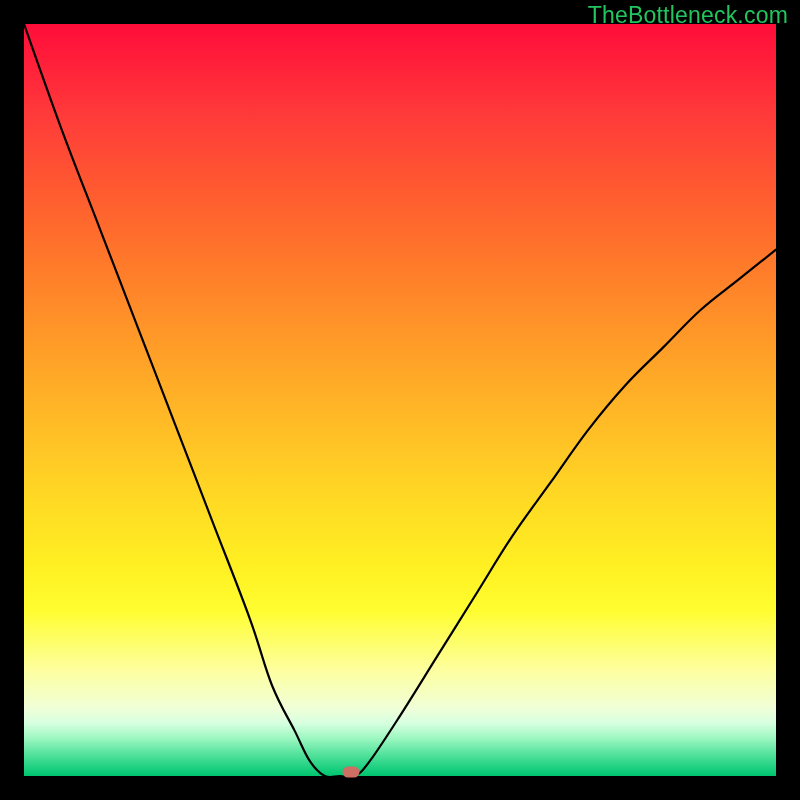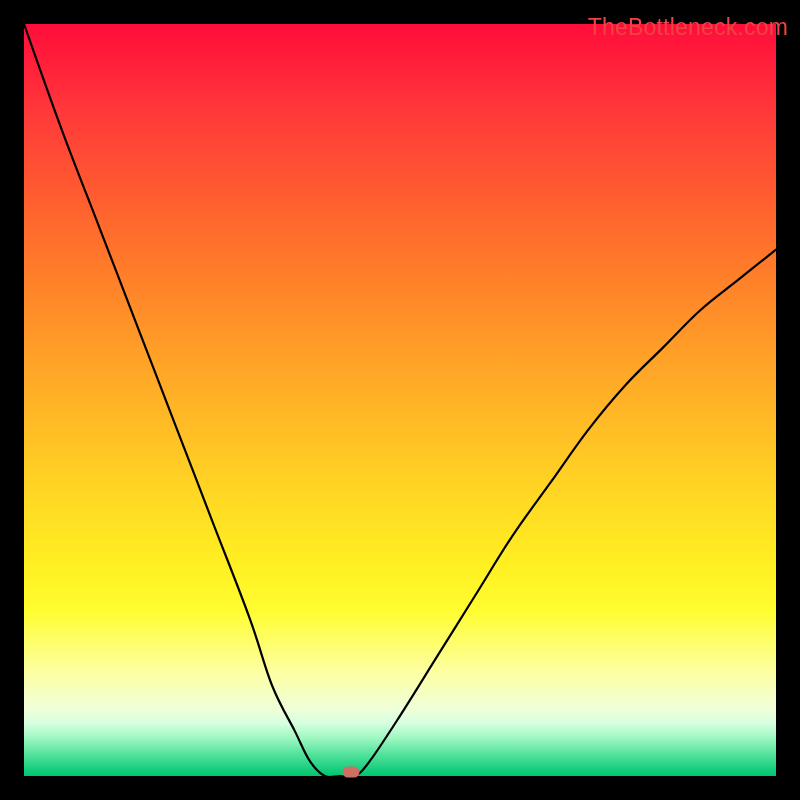--- a/index.html
+++ b/index.html
@@ -32,23 +32,23 @@
       #f0ffd8 91%,
       #d6ffe0 93%,
       #9cf7c0 95%,
       #57e39e 97%,
       #1acf7f 99%,
       #00c46f 100%
     );
   }
   .watermark {
     position: absolute;
-    top: 14px;
+    top: 2px;
     right: 12px;
-    color: #ef4444;
+    color: #22c55e;
     font-size: 23px;
     font-weight: 500;
     letter-spacing: 0.2px;
     user-select: none;
   }
   svg.curve {
     position: absolute;
     inset: 0;
     width: 752px;
     height: 752px;

